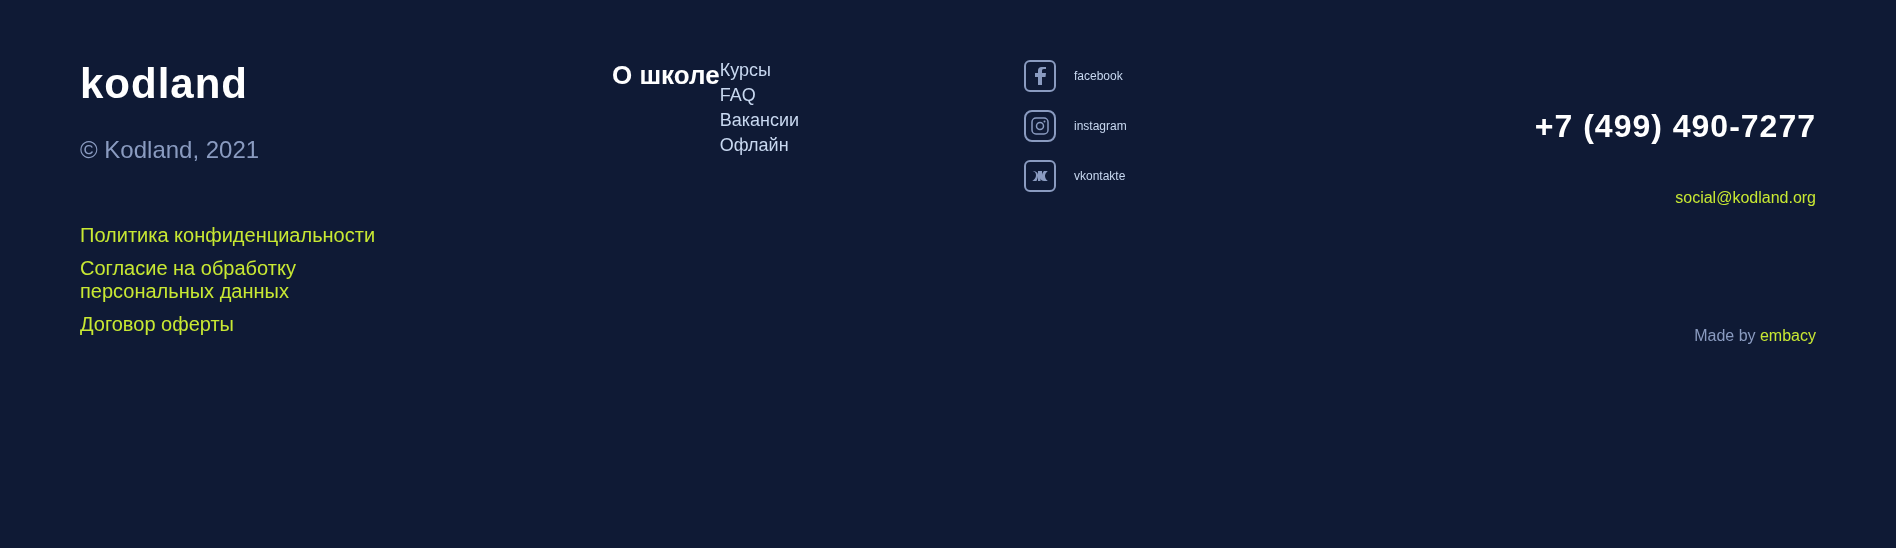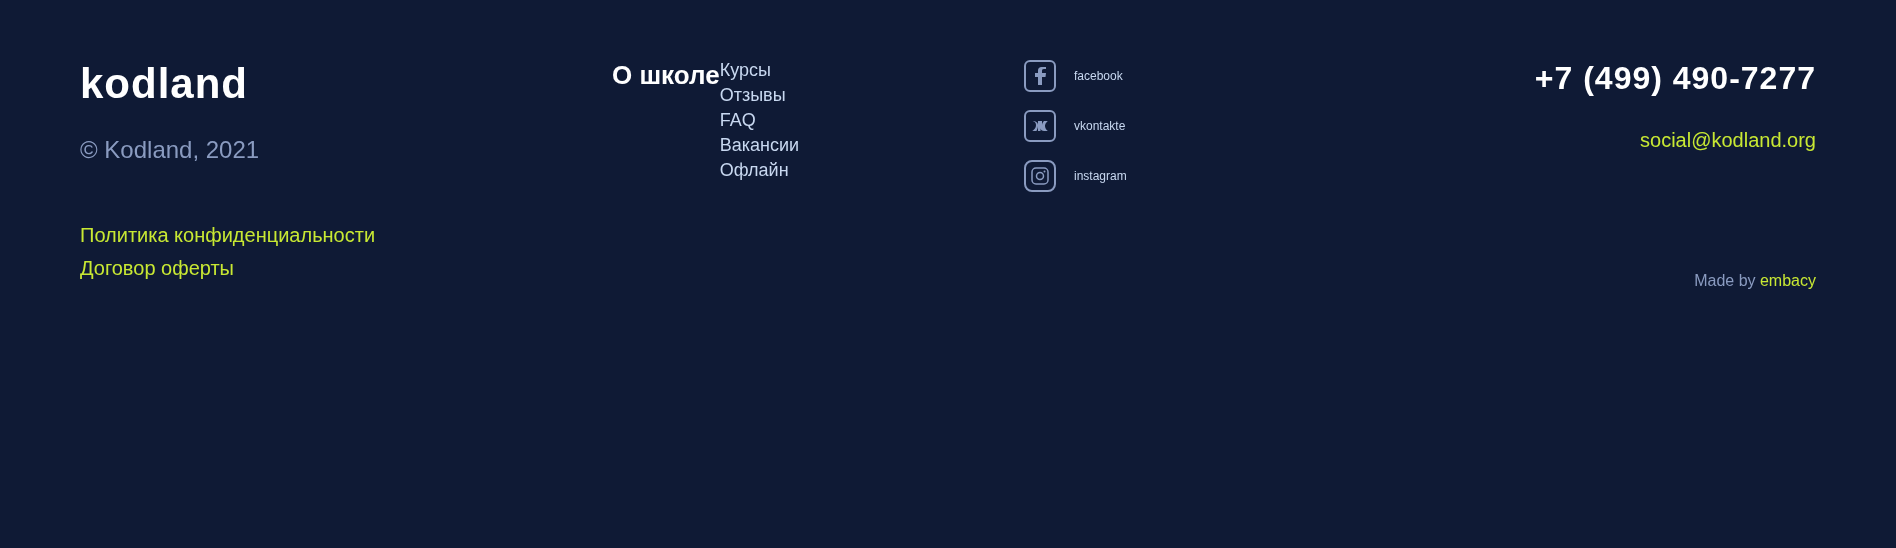--- a/index.html
+++ b/index.html
@@ -146,27 +146,29 @@
       align-items: flex-end;
     }
 
     .phone {
       font-size: 32px;
       font-weight: 700;
       color: #ffffff;
       letter-spacing: 1px;
       margin-bottom: 32px;
       white-space: nowrap;
+      margin-top: 48px;
     }
 
     .email {
-      font-size: 20px;
+      font-size: 16px;
       color: #c8e833;
       text-decoration: none;
       margin-bottom: auto;
+      margin-top: 12px;
     }
 
     .made-by {
       font-size: 16px;
       color: #8a9bc0;
       margin-top: 120px;
     }
 
     .made-by-link {
       color: #c8e833;
@@ -177,67 +179,67 @@
 <body>
 
 <footer>
   <div class="footer-inner">
 
     <div class="col-brand">
       <div class="logo">kodland</div>
       <div class="copyright">© Kodland, 2021</div>
       <div class="legal-links">
         <a class="legal-link">Политика конфиденциальности</a>
+        <a class="legal-link">Согласие на обработку персональных данных</a>
         <a class="legal-link">Договор оферты</a>
       </div>
     </div>
 
     <div class="col-about">
       <div class="col-header">О школе</div>
       <nav class="nav-links">
         <a class="nav-link">Курсы</a>
-        <a class="nav-link">Отзывы</a>
         <a class="nav-link">FAQ</a>
         <a class="nav-link">Вакансии</a>
         <a class="nav-link">Офлайн</a>
       </nav>
     </div>
 
     <div class="col-social">
       <div class="social-links">
 
         <a class="social-item">
           <div class="social-icon facebook-icon">
             <svg width="16" height="18" viewBox="0 0 16 18" fill="none" xmlns="http://www.w3.org/2000/svg">
               <path d="M14 2H12C10.3 2 10 2.7 10 4V6H14L13.5 10H10V18H6V10H3V6H6V3.5C6 0.9 7.7 -0.1 10.1 0L14 0V2Z" fill="#8a9bc0"></path>
             </svg>
           </div>
           <span>facebook</span>
-        </a>
-
-        <a class="social-item">
-          <div class="social-icon vk-icon">
-            <svg width="18" height="12" viewBox="0 0 18 12" fill="none" xmlns="http://www.w3.org/2000/svg">
-              <path d="M1 1C1 1 5 1 5 5C5 9 1 11 1 11H5.5C5.5 11 7 8 7 6V11H9.5V8C9.5 8 9.5 11 13 11H17C17 11 14 9 14 6C14 3 17 1 17 1H13C13 1 11 3 11 5V1H7V5C7 3 5.5 1 1 1Z" fill="#8a9bc0"></path>
-            </svg>
-          </div>
-          <span>vkontakte</span>
         </a>
 
         <a class="social-item">
           <div class="social-icon instagram-icon">
             <svg width="18" height="18" viewBox="0 0 18 18" fill="none" xmlns="http://www.w3.org/2000/svg">
               <rect x="1" y="1" width="16" height="16" rx="4" stroke="#8a9bc0" stroke-width="1.5" fill="none"></rect>
               <circle cx="9" cy="9" r="3.5" stroke="#8a9bc0" stroke-width="1.5" fill="none"></circle>
               <circle cx="13.5" cy="4.5" r="1" fill="#8a9bc0"></circle>
             </svg>
           </div>
           <span>instagram</span>
         </a>
 
+        <a class="social-item">
+          <div class="social-icon vk-icon">
+            <svg width="18" height="12" viewBox="0 0 18 12" fill="none" xmlns="http://www.w3.org/2000/svg">
+              <path d="M1 1C1 1 5 1 5 5C5 9 1 11 1 11H5.5C5.5 11 7 8 7 6V11H9.5V8C9.5 8 9.5 11 13 11H17C17 11 14 9 14 6C14 3 17 1 17 1H13C13 1 11 3 11 5V1H7V5C7 3 5.5 1 1 1Z" fill="#8a9bc0"></path>
+            </svg>
+          </div>
+          <span>vkontakte</span>
+        </a>
+
       </div>
     </div>
 
     <div class="col-contact">
       <div class="phone">+7 (499) 490-7277</div>
       <a class="email">social@kodland.org</a>
       <div class="made-by">
         <span>Made by </span><a class="made-by-link">embacy</a>
       </div>
     </div>

